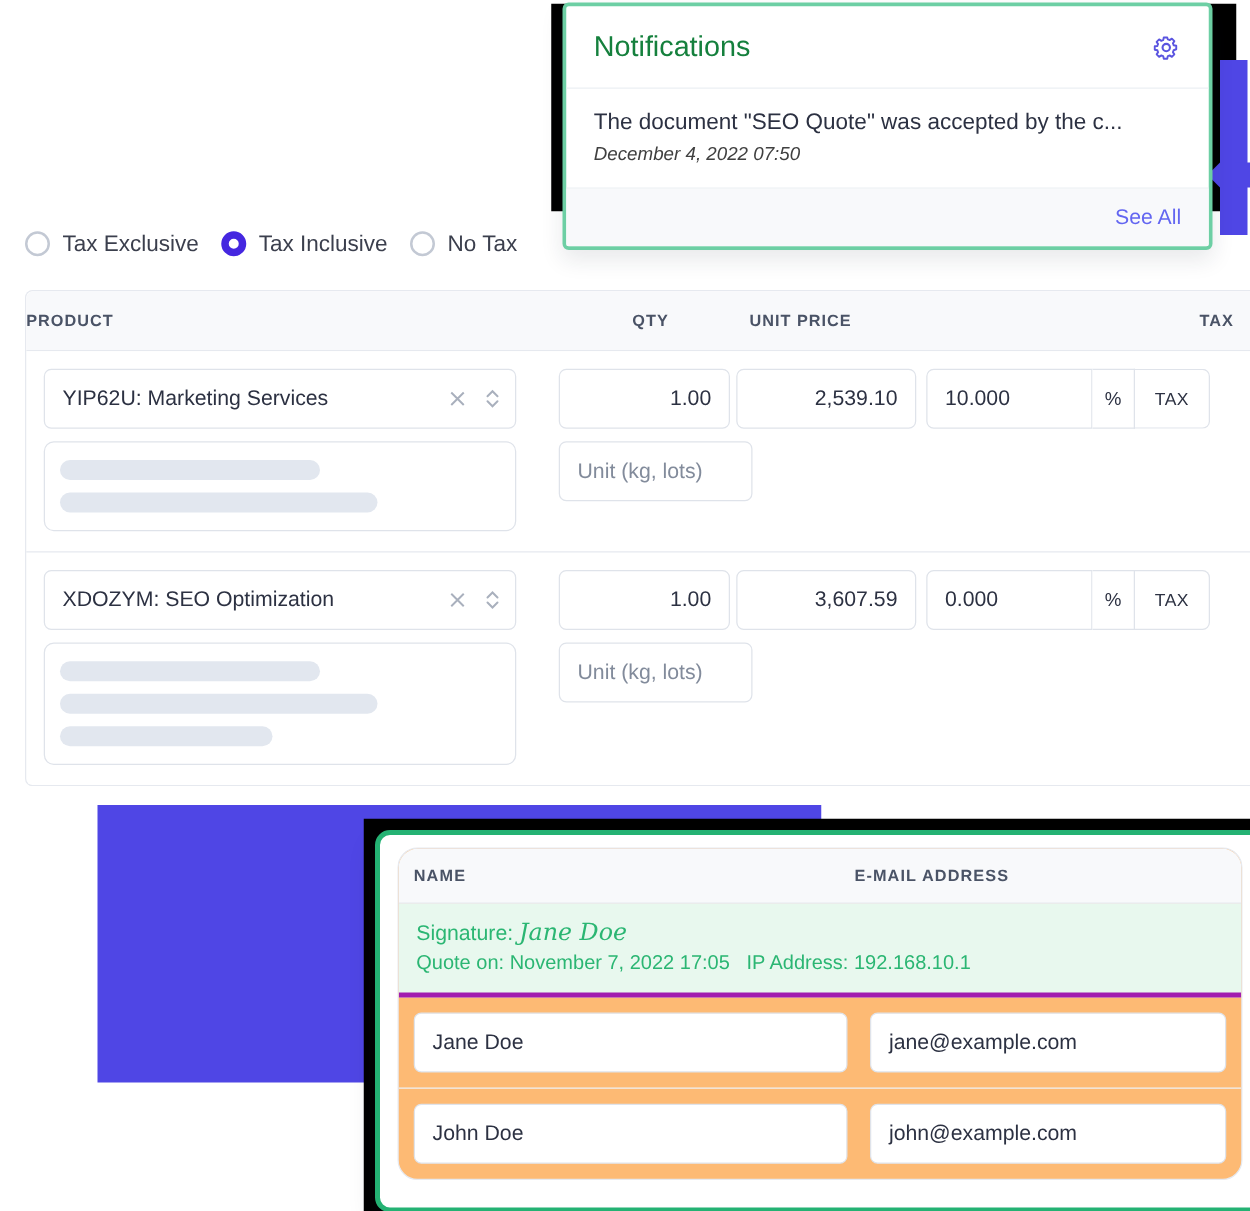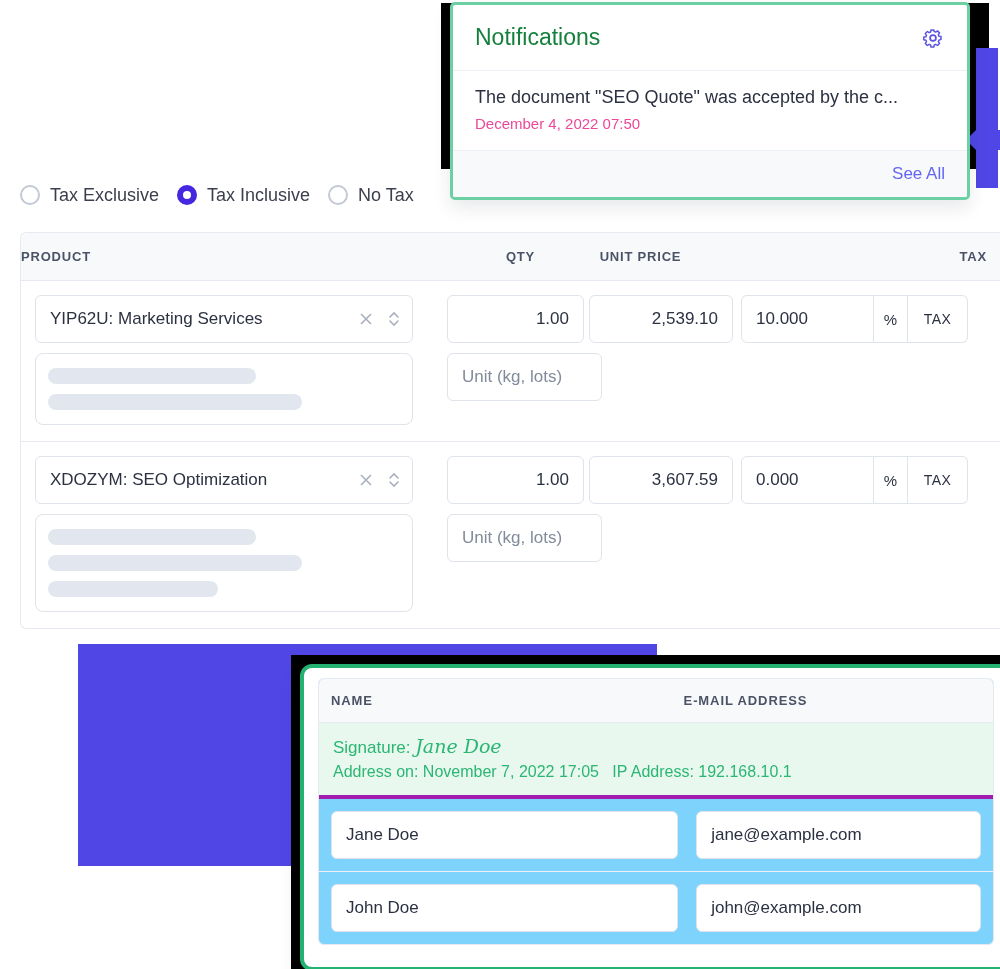--- a/index.html
+++ b/index.html
@@ -151,40 +151,40 @@
   .notif-title { font-size: 23px; color: #15803d; }
   .gear { width: 24px; height: 24px; display:block; }
   .notif-item {
     padding: 16px 22px 18px 22px;
     border-bottom: 1px solid #eceff4;
   }
   .notif-text {
     font-size: 18px; color: #2c3142; white-space: nowrap;
     overflow: hidden; text-overflow: ellipsis;
   }
-  .notif-date { font-size: 15px; color: #ec4899; margin-top: 7px; }
+  .notif-date { font-size: 15px; color: #404040; margin-top: 7px; font-style: italic; }
   .notif-foot {
     background: #f8f9fb; padding: 13px 22px; text-align: right;
   }
   .see-all { font-size: 17px; color: #6366f1; cursor: pointer; }
 
   
   .sig-panel {
     position: absolute; left: 300px; top: 664px;
     width: 712px;
     background: #ffffff;
     border: 4px solid #24b273;
     border-radius: 12px;
     overflow: hidden;
     box-shadow: 0 10px 22px rgba(20,25,45,.13);
   }
   .sig-inner { padding: 10px 14px 22px 14px; }
   .sig-table {
-    border: 1px solid #e6e9ef; border-radius: 6px; overflow: hidden;
-    background:#7dd3fc;
+    border: 1px solid #e6e9ef; border-radius: 16px; overflow: hidden;
+    background:#fdba74;
   }
   .sig-thead {
     display:flex; background:#f8f9fb; border-bottom: 1px solid #e6e9ef;
     height: 44px; align-items:center;
   }
   .sig-th {
     font-size: 13px; font-weight: bold; letter-spacing: .9px;
     color: #4a5366; text-transform: uppercase;
   }
   .sig-th.name { width: 388px; padding-left: 12px; }
@@ -361,21 +361,21 @@
           <div class="sig-th name">NAME</div>
           <div class="sig-th email">E-MAIL ADDRESS</div>
         </div>
 
         <div class="sig-banner">
           <div class="sig-line1">
             <span>Signature:</span>
             <span class="sig-name-cursive">Jane Doe</span>
           </div>
           <div class="sig-line2">
-            <span>Address on:</span>
+            <span>Quote on:</span>
             <span>November 7, 2022 17:05</span>
             &nbsp;
             <span>IP Address:</span>
             <span>192.168.10.1</span>
           </div>
         </div>
 
         <div class="sig-row">
           <div class="sig-input name">
             <span>Jane Doe</span>

